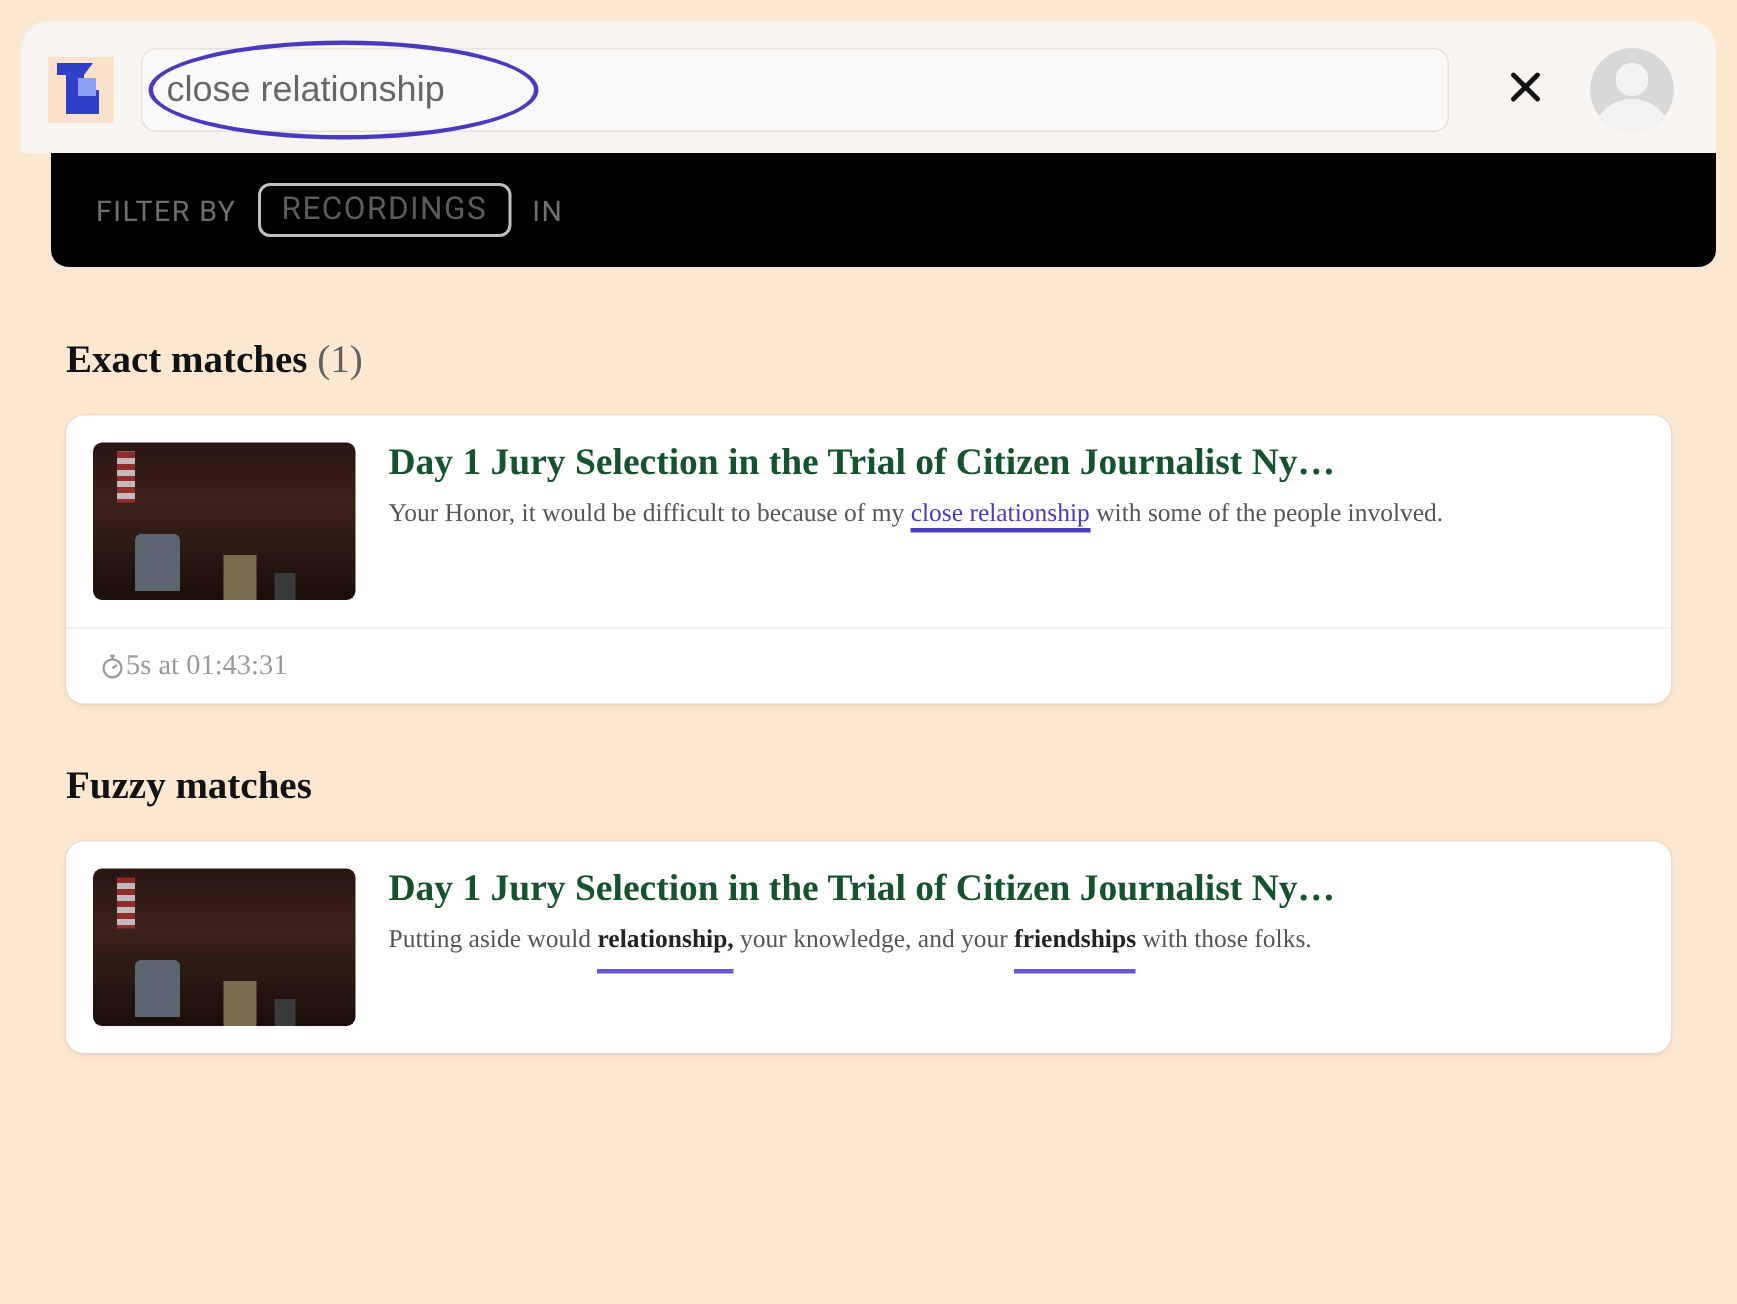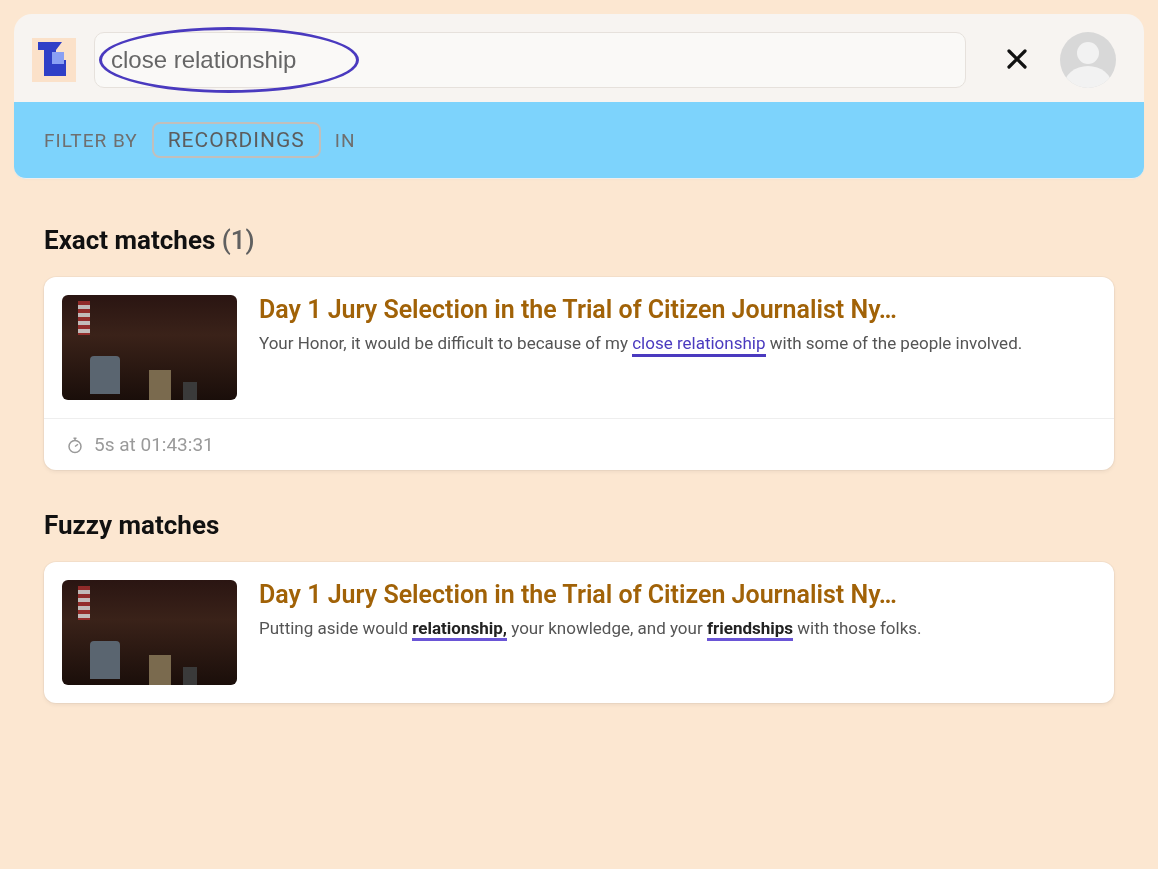--- a/index.html
+++ b/index.html
@@ -95,45 +95,47 @@
   .avatar::after {
     content: "";
     position: absolute;
     bottom: -18px;
     width: 48px;
     height: 40px;
     border-radius: 50%;
     background: #f2f2f2;
   }
   .filter-bar {
-    background: #7dd3fc;
+    background: #000000;
     border-radius: 0 0 12px 12px;
     padding: 20px 30px;
     display: flex;
     align-items: center;
     gap: 14px;
     border-bottom: 1px solid #eee;
     box-shadow: 0 1px 2px rgba(0,0,0,0.02);
+    margin-left: 20px;
   }
   .filter-bar .filter-label {
     color: #6f6f6f;
     font-size: 19px;
     letter-spacing: 1px;
   }
   .filter-chip {
     border: 2px solid #c1bfbc;
     color: #5c5c5c;
     font-size: 21px;
     letter-spacing: 1px;
     padding: 4px 14px;
     border-radius: 8px;
     cursor: pointer;
   }
   .content {
     padding: 32px 30px 10px 30px;
+    font-family: Liberation Serif, serif;
   }
   .section-title {
     font-size: 26px;
     font-weight: 700;
     color: #111;
     margin: 14px 0 22px 0;
   }
   .section-title .count {
     color: #606060;
     font-weight: 500;
@@ -170,41 +172,40 @@
     content:"";
     position:absolute;
     left:28px;bottom:6px;width:30px;height:38px;
     background:#5a6570; border-radius:4px 4px 0 0;
     box-shadow: 55px 10px 0 -4px #7a6a4e, 85px 18px 0 -8px #3a3a3a;
   }
   .result-text { flex: 1; min-width: 0; }
   .result-title {
     font-size: 25px;
     font-weight: 600;
-    color: #a16207;
+    color: #14532d;
     white-space: nowrap;
     overflow: hidden;
     text-overflow: ellipsis;
     margin-bottom: 6px;
   }
   .snippet {
     font-size: 17px;
     color: #555;
     line-height: 1.55;
   }
   .hl-link { color: #4a3abf; border-bottom: 3px solid #4a3abf; padding-bottom: 1px; }
-  .hl-bold { color: #222; font-weight: 700; border-bottom: 3px solid #6a55d6; padding-bottom: 0; text-align: right;}
+  .hl-bold { color: #222; font-weight: 700; border-bottom: 3px solid #6a55d6; padding-bottom: 11px; text-align: right;}
   .result-footer {
     border-top: 1px solid #eee;
     padding: 14px 22px;
     color: #9a9a9a;
     font-size: 19px;
     display: flex;
     align-items: center;
-    gap: 10px;
   }
   .timer-icon {
     width: 18px; height: 18px; display:inline-block; position:relative;
   }
   .timer-icon svg { width:18px; height:18px; stroke:#9a9a9a; }
 </style>
 </head>
 <body>
 
 <div class="app">

